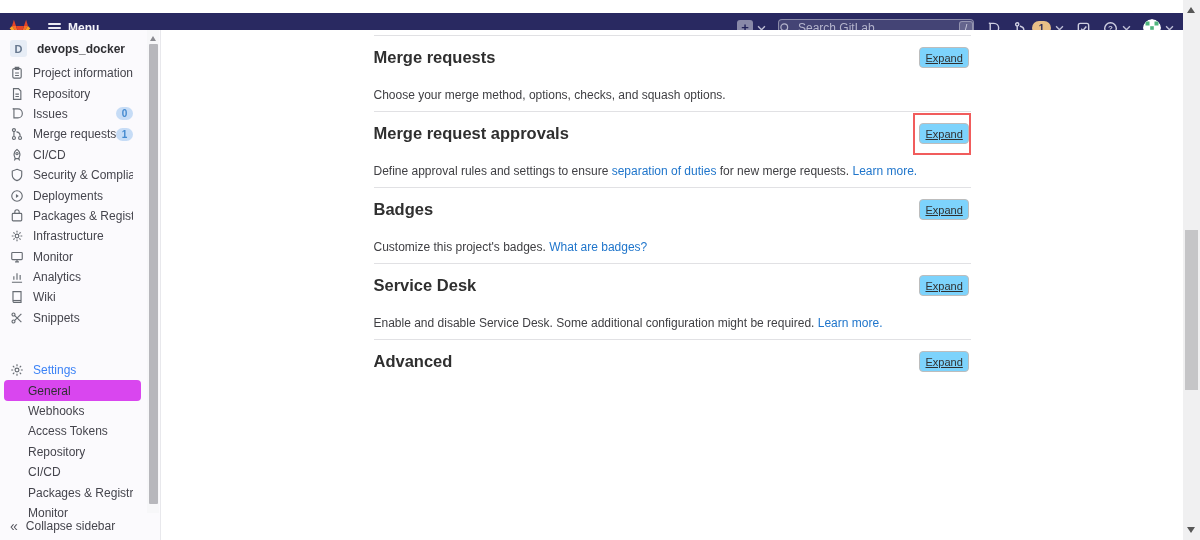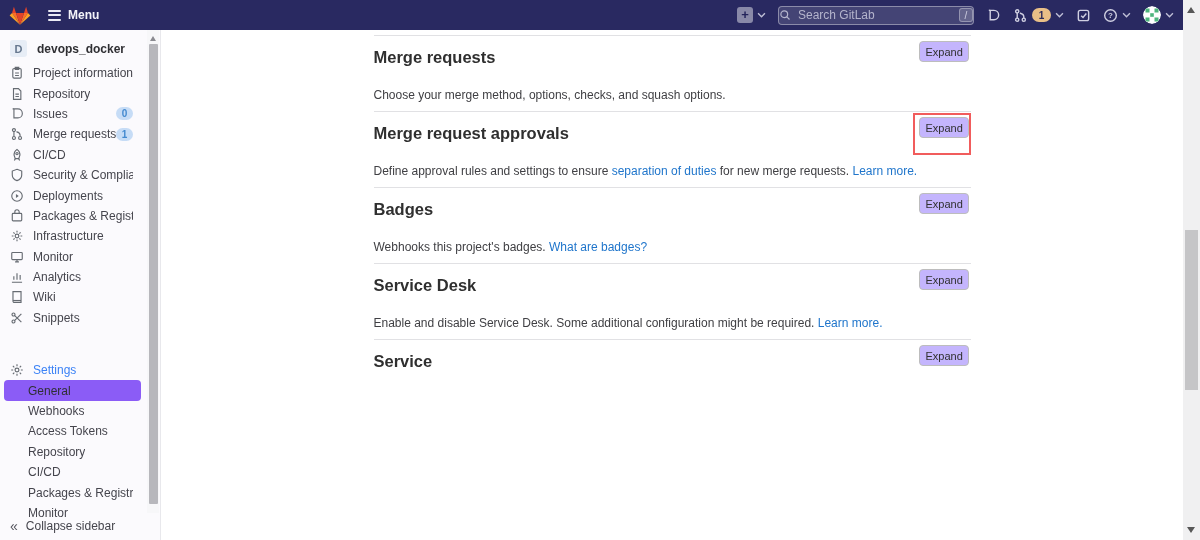--- a/index.html
+++ b/index.html
@@ -1,20 +1,20 @@
 <!DOCTYPE html>
 <html><head>
 <meta charset="utf-8">
 <style>
   * { box-sizing: border-box; }
   body { margin:0; font-family:"Liberation Sans","DejaVu Sans",sans-serif; }
   .app { position:relative; width:1200px; height:540px; overflow:hidden; background:#fff; }
 
   
-  .topbar { position:absolute; top:0; left:0; width:1200px; height:30px; background:#292961;
+  .topbar { position:absolute; top:13px; left:0; width:1200px; height:30px; background:#292961;
             display:flex; align-items:center; padding:0 26px 0 9px; }
   .logo { display:flex; align-items:center; }
   .menu-toggle { display:flex; align-items:center; gap:7px; margin-left:17px; cursor:pointer; }
   .menu-toggle .label { color:#f4f4fa; font-size:12px; font-weight:700; }
   .hamburger { display:flex; flex-direction:column; gap:2.5px; }
   .hamburger span { width:13px; height:2px; background:#ececf4; border-radius:1px; }
 
   .topbar-right { margin-left:auto; display:flex; align-items:center; gap:12px; }
   .grp { display:flex; align-items:center; gap:4px; }
   .plus-box { width:16px; height:16px; border-radius:3px; background:rgba(255,255,255,.45);
@@ -42,21 +42,21 @@
   .ps-thumb { position:absolute; left:2px; width:13px; top:230px; height:160px; background:#c5c5c7; }
 
   
   .sidebar { position:absolute; left:0; top:30px; width:161px; height:510px; background:#fbfafd;
              border-right:1px solid #e8e8ec; }
   .sb-list { margin:0; padding:6px 0 0; list-style:none; }
   .sb-item { height:20.4px; display:flex; align-items:center; margin:0 19px 0 4px;
              padding:0 8px 0 6px; font-size:12px; color:#45454d; border-radius:4px; cursor:pointer; }
   .sb-item.project-row { height:25px; font-weight:700; color:#2f2f33; margin-bottom:2px; }
   .sb-item.sub { padding-left:24px; }
-  .sb-item.active { background:#8b5cf6; color:#2f2f33; }
+  .sb-item.active { background:#d946ef; color:#2f2f33; }
   .sb-item.bold { font-weight:400; color:#3b82f6;margin-top:32px; }
   .sb-icon { width:15px; display:flex; margin-right:8px; flex:none; }
   .sb-label { white-space:nowrap; overflow:hidden; }
   .sb-badge { margin-left:auto; background:#c6dcf6; color:#4389cf; font-size:10px; font-weight:600;
               height:13px; min-width:17px; padding:0 4px; border-radius:7px; display:flex;
               align-items:center; justify-content:center; }
   .proj-avatar { width:17px; height:17px; border-radius:3px; background:#e7edf6; color:#67788f;
                  font-size:11px; font-weight:700; display:flex; align-items:center;
                  justify-content:center; margin-right:10px; flex:none; }
   .sb-scrollbar { position:absolute; right:1px; top:0; width:12px; height:483px; background:#f7f7f9; }
@@ -68,23 +68,23 @@
                align-items:center; gap:8px; padding-left:10px; font-size:12px; color:#45454d; cursor:pointer; }
   .sb-footer .laquo { font-size:14px; color:#55555e; line-height:1; }
 
   
   .main { position:absolute; left:161px; top:30px; width:1022px; height:510px; background:#fff; overflow:hidden; }
   .content { width:597px; margin:5px auto 0; }
   .settings-section { position:relative; border-top:1px solid #e1e1e4; padding:12px 0 9px; }
   .settings-section h2 { margin:0; font-size:16.5px; line-height:19px; font-weight:700; color:#2f2f2f; }
   .settings-section p { margin:21px 0 0; font-size:12px; line-height:14px; color:#404044; }
   .settings-section a.link { color:#1f75cb; text-decoration:none; cursor:pointer; }
-  .expand-btn { position:absolute; top:5px; right:2px; width:50px; height:21px; background:#c4b5fd;
+  .expand-btn { position:absolute; top:11px; right:2px; width:50px; height:21px; background:#7dd3fc;
                 border:1px solid #bdbdbd; border-radius:4px; font-size:11px; color:#303030;
-                font-family:inherit; cursor:pointer; }
+                font-family:inherit; cursor:pointer;text-decoration:underline; }
   .hl-box { position:absolute; top:1px; right:0; width:58px; height:42px; border:2px solid #f15c5c;
             pointer-events:none; }
 </style>
 </head>
 <body>
 
 <div class="app">
 
   <header class="topbar">
     <span class="logo">
@@ -366,30 +366,30 @@
           <button class="expand-btn">Expand</button>
         </section>
         <section class="settings-section">
           <h2>Merge request approvals</h2>
           <p><span>Define approval rules and settings to ensure </span><a class="link">separation of duties</a><span> for new merge requests. </span><a class="link">Learn more.</a></p>
           <button class="expand-btn">Expand</button>
           <div class="hl-box" style="border-color: rgb(241, 92, 92);"></div>
         </section>
         <section class="settings-section">
           <h2>Badges</h2>
-          <p><span>Webhooks this project's badges. </span><a class="link">What are badges?</a></p>
+          <p><span>Customize this project's badges. </span><a class="link">What are badges?</a></p>
           <button class="expand-btn">Expand</button>
         </section>
         <section class="settings-section">
           <h2>Service Desk</h2>
           <p><span>Enable and disable Service Desk. Some additional configuration might be required. </span><a class="link">Learn more.</a></p>
           <button class="expand-btn">Expand</button>
         </section>
         <section class="settings-section">
-          <h2>Service</h2>
+          <h2>Advanced</h2>
           <button class="expand-btn">Expand</button>
         </section>
       </div>
   </main>
 
   <div class="page-scrollbar">
     <span class="ps-arrow up"></span>
     <span class="ps-thumb"></span>
     <span class="ps-arrow down"></span>
   </div>

